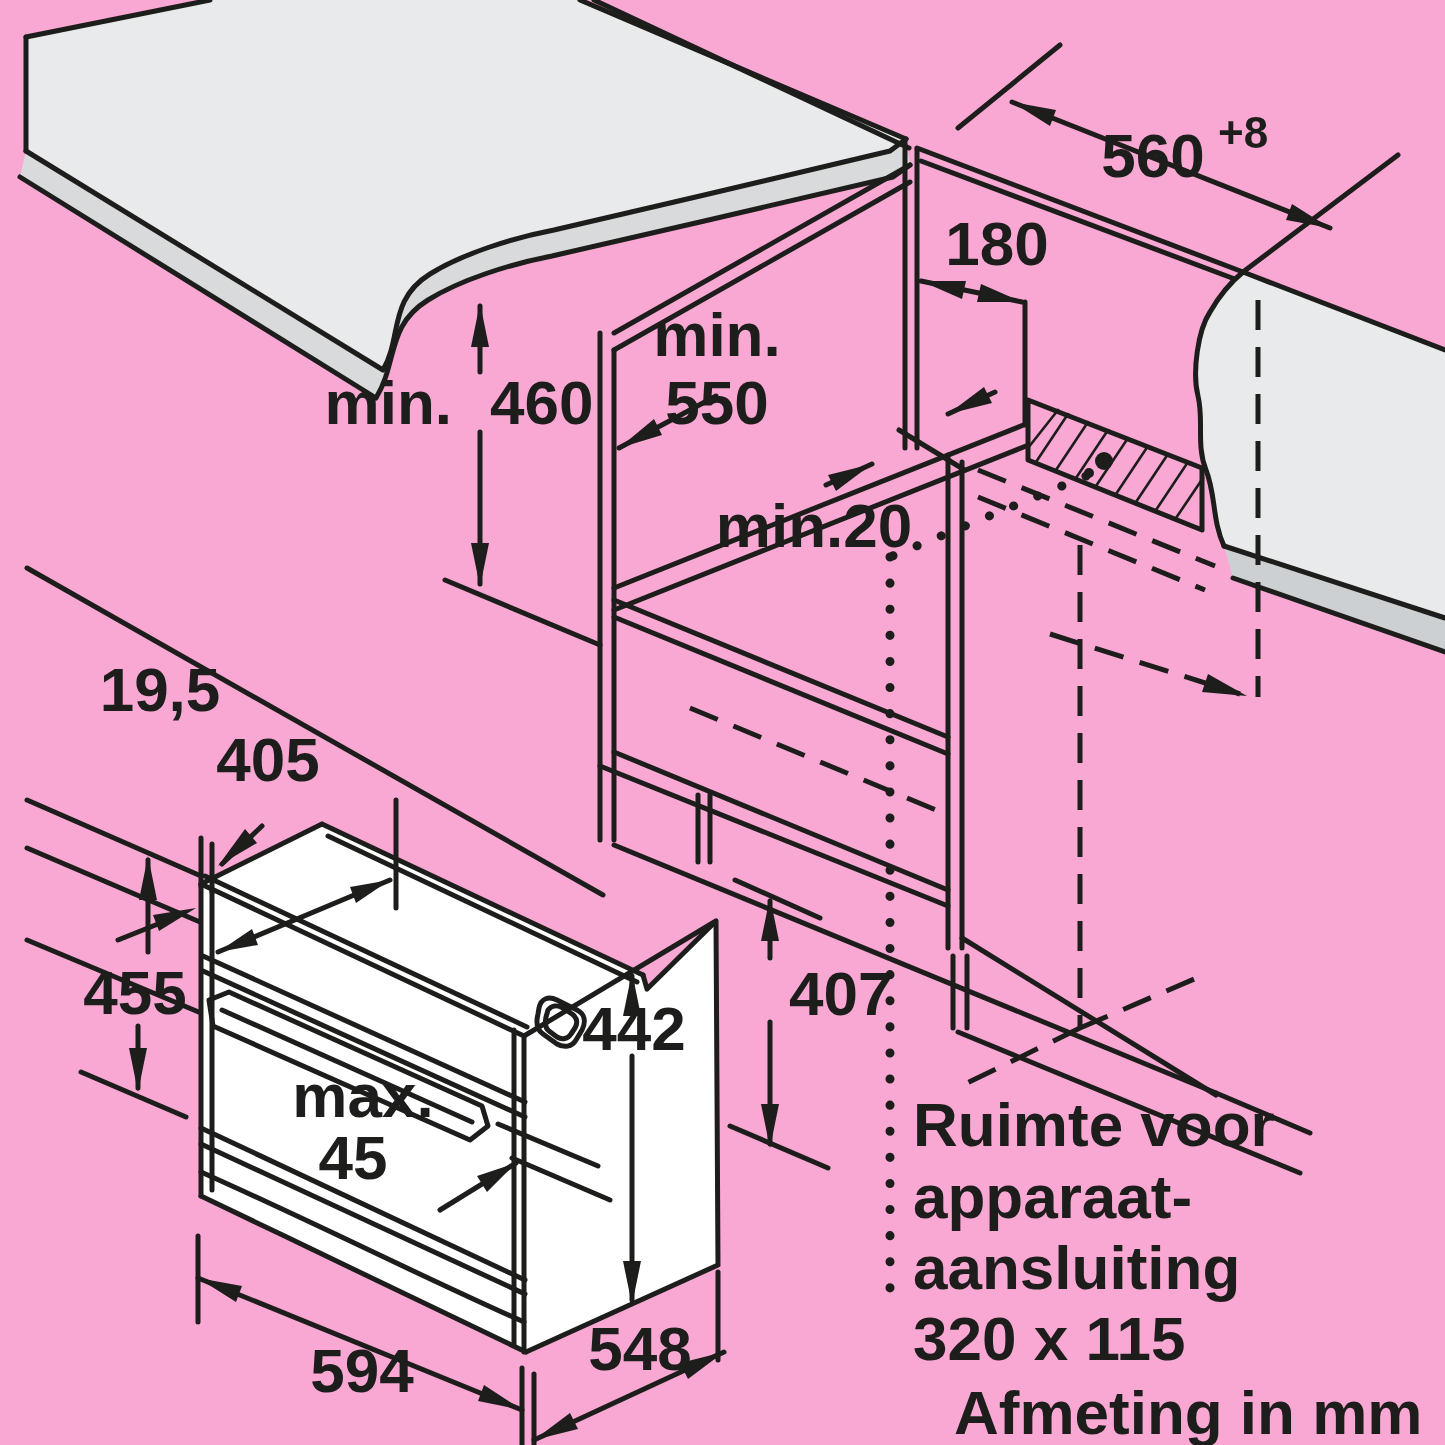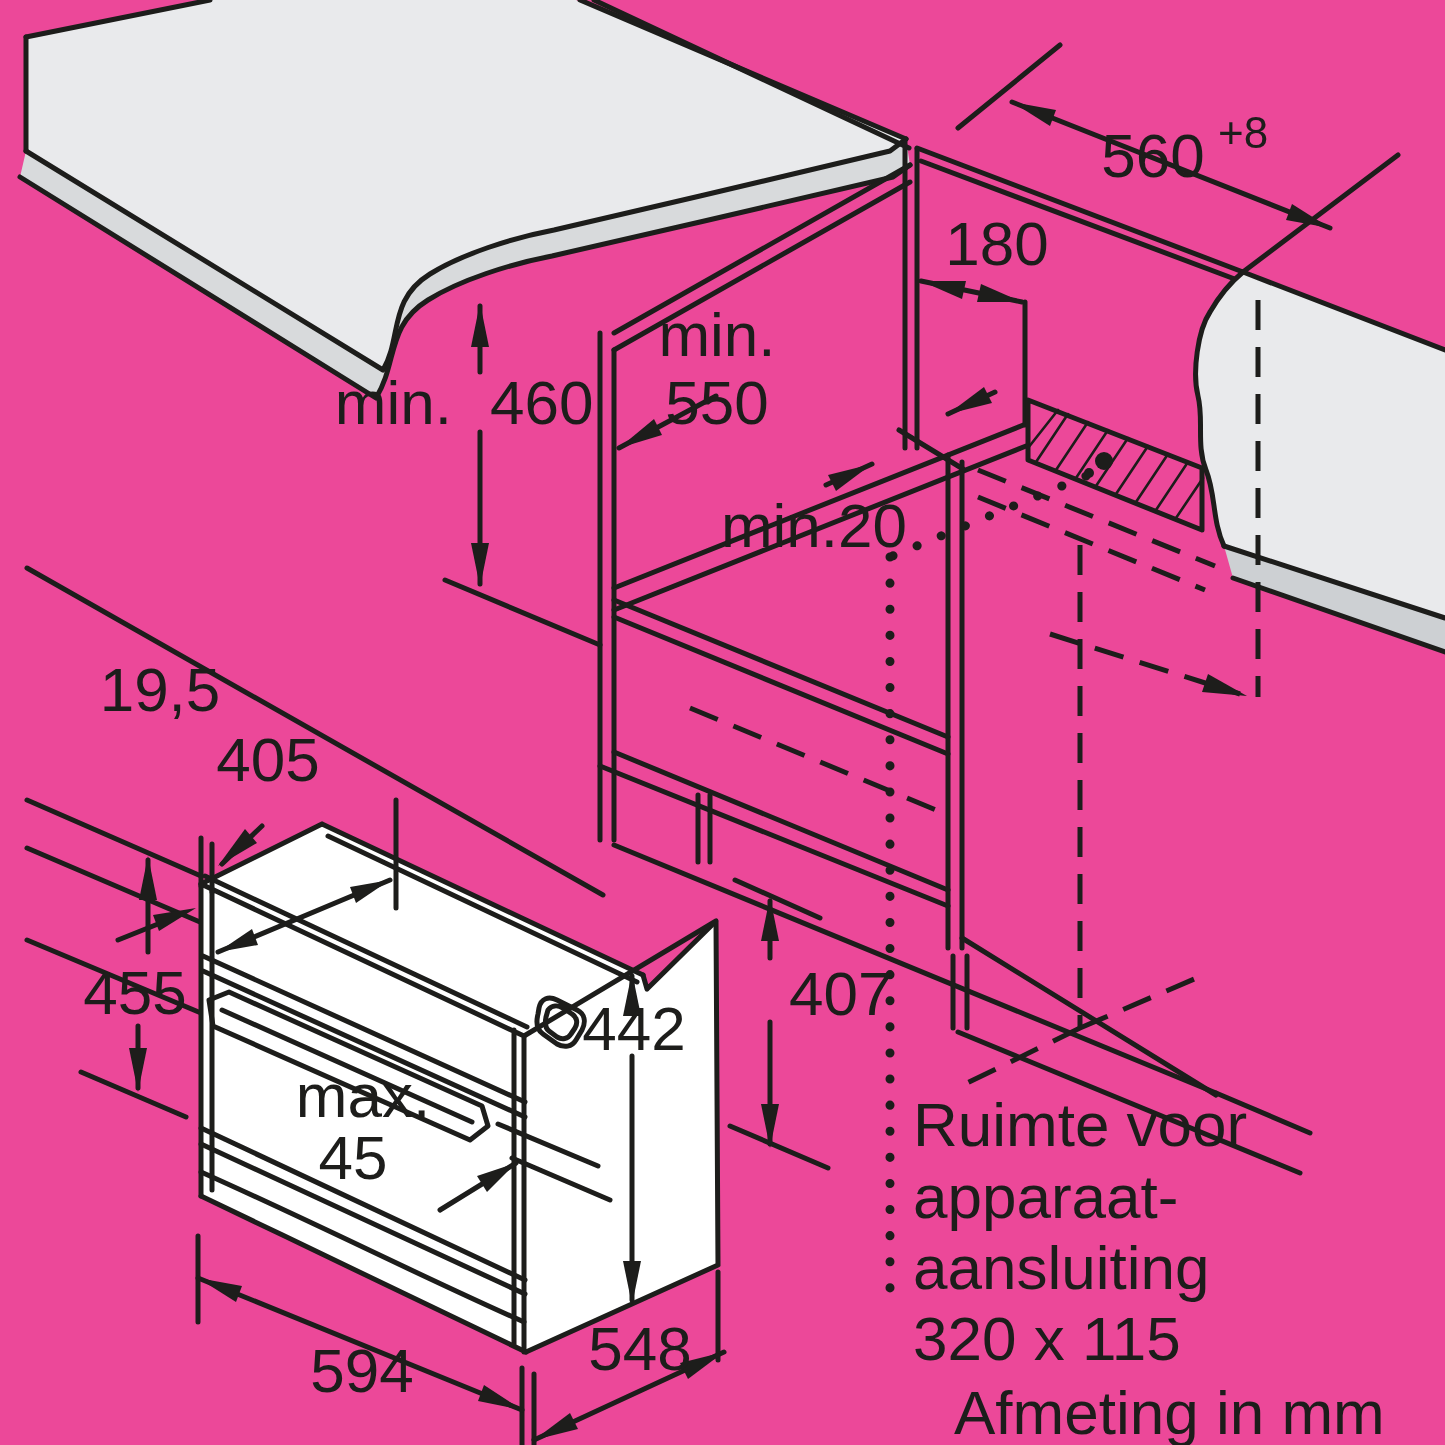--- a/index.html
+++ b/index.html
@@ -1,17 +1,17 @@
 <!DOCTYPE html>
 <html><head>
 <meta charset="utf-8">
 <style>
   html,body{margin:0;padding:0;background:#ffffff;}
-  .stage{position:relative;width:1445px;height:1445px;background:#ec4899;overflow:hidden;
-         font-family:"Liberation Sans", sans-serif;}
+  .stage{position:relative;width:1445px;height:1445px;background:#f9a8d4;overflow:hidden;
+         font-family:"Liberation Sans", sans-serif;font-weight:bold;}
   svg{display:block}
   .ln{fill:none;stroke:#1d1d1b;stroke-width:5;stroke-linecap:round;stroke-linejoin:round;}
   .ln-thin{fill:none;stroke:#1d1d1b;stroke-width:2.6;stroke-linecap:round;}
   .dash{fill:none;stroke:#1d1d1b;stroke-width:5;stroke-dasharray:30 17;stroke-linecap:butt;}
   .dot{fill:none;stroke:#1d1d1b;stroke-width:9;stroke-dasharray:0.1 26;stroke-linecap:round;}
   .head{fill:#1d1d1b;stroke:none;}
   .dim-text{font-size:62px;fill:#1d1d1b;}
   .dim-sup{font-size:44px;fill:#1d1d1b;}
   .note-text{font-size:62px;fill:#1d1d1b;}
 </style>

